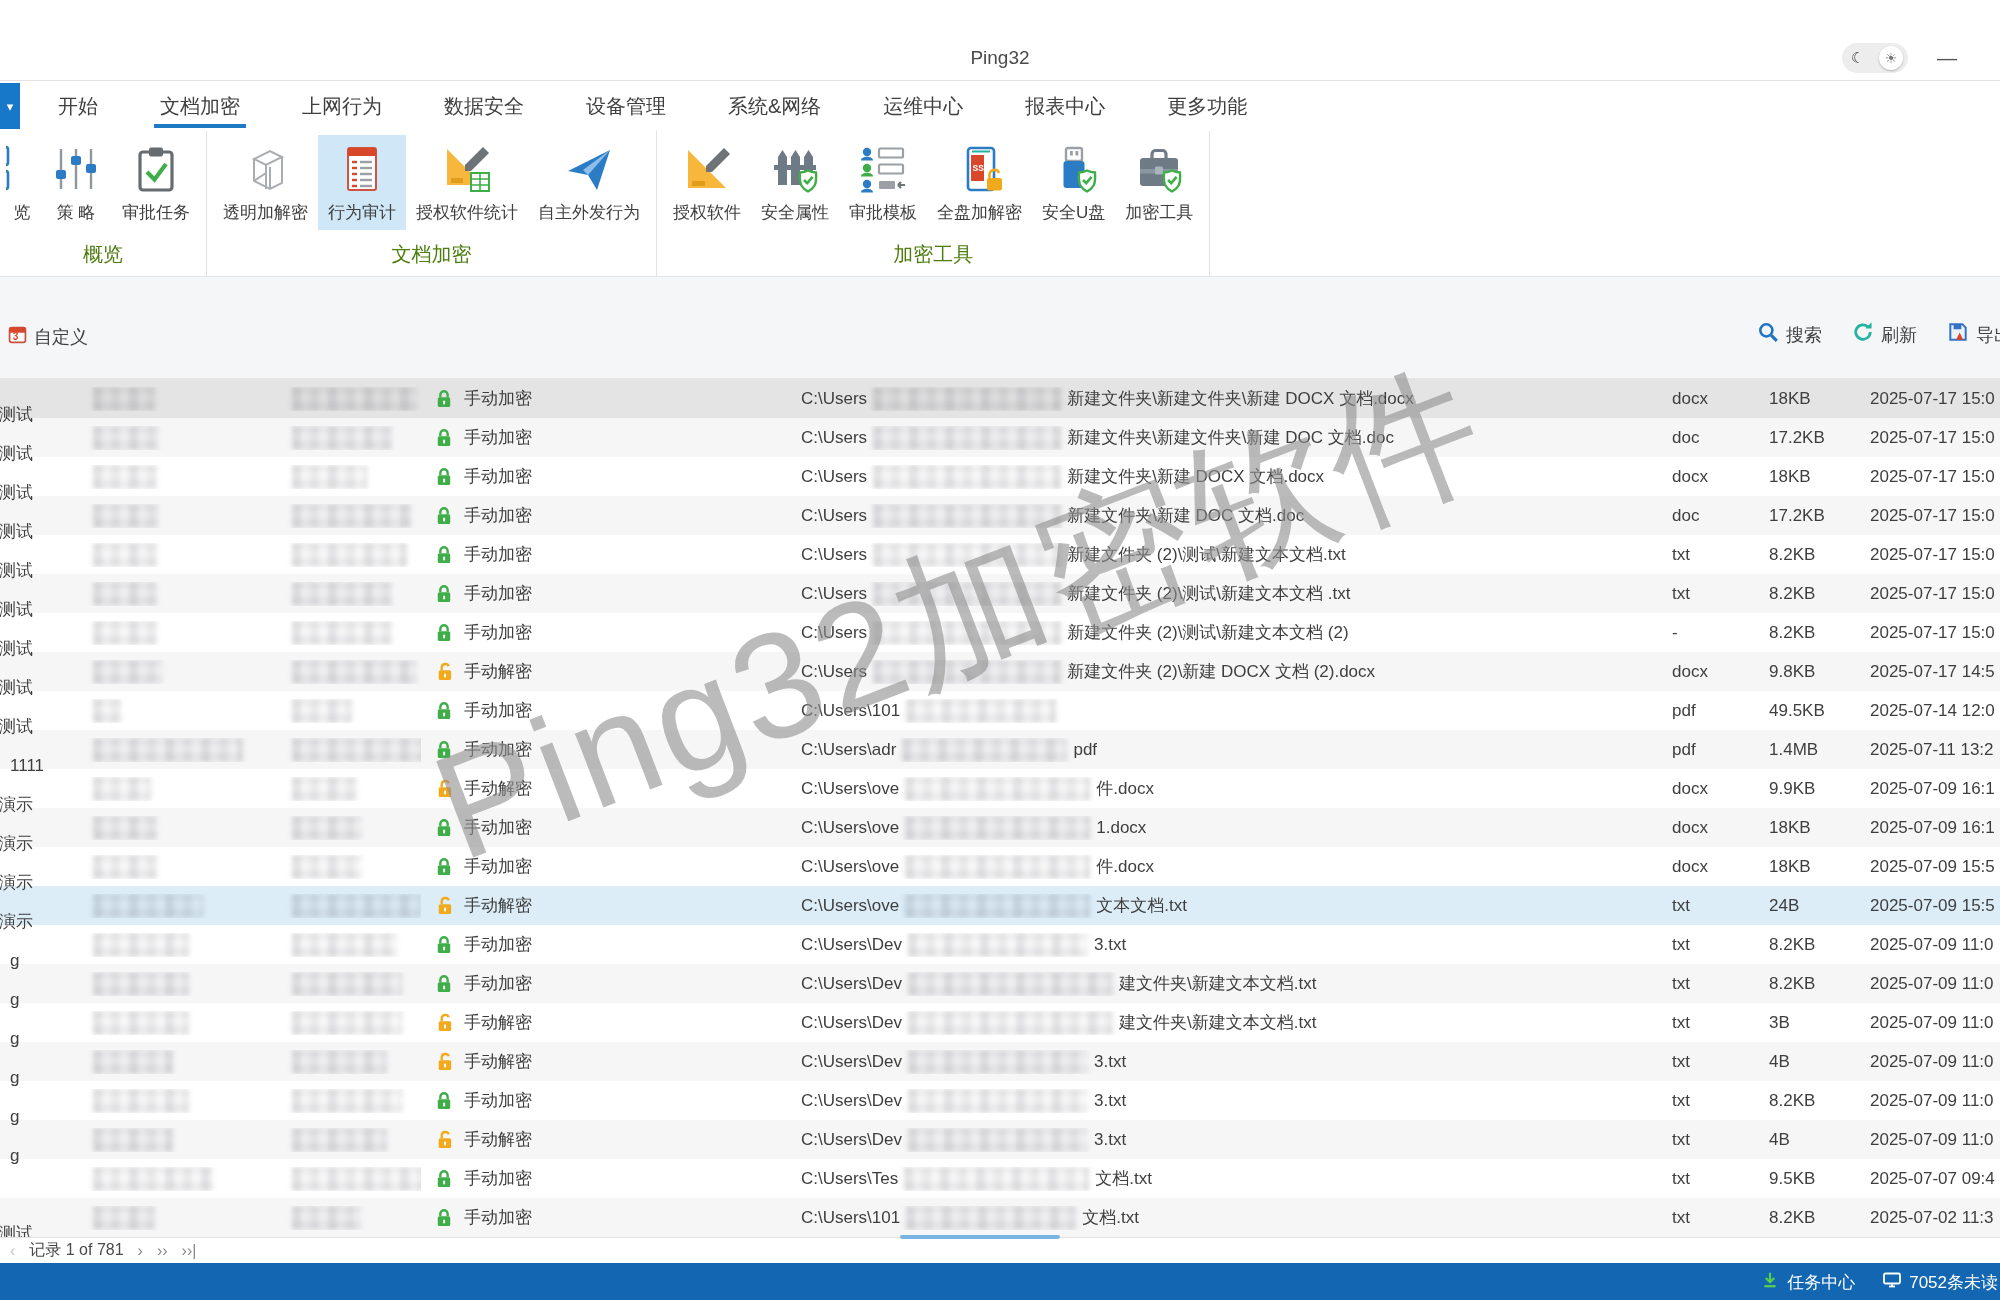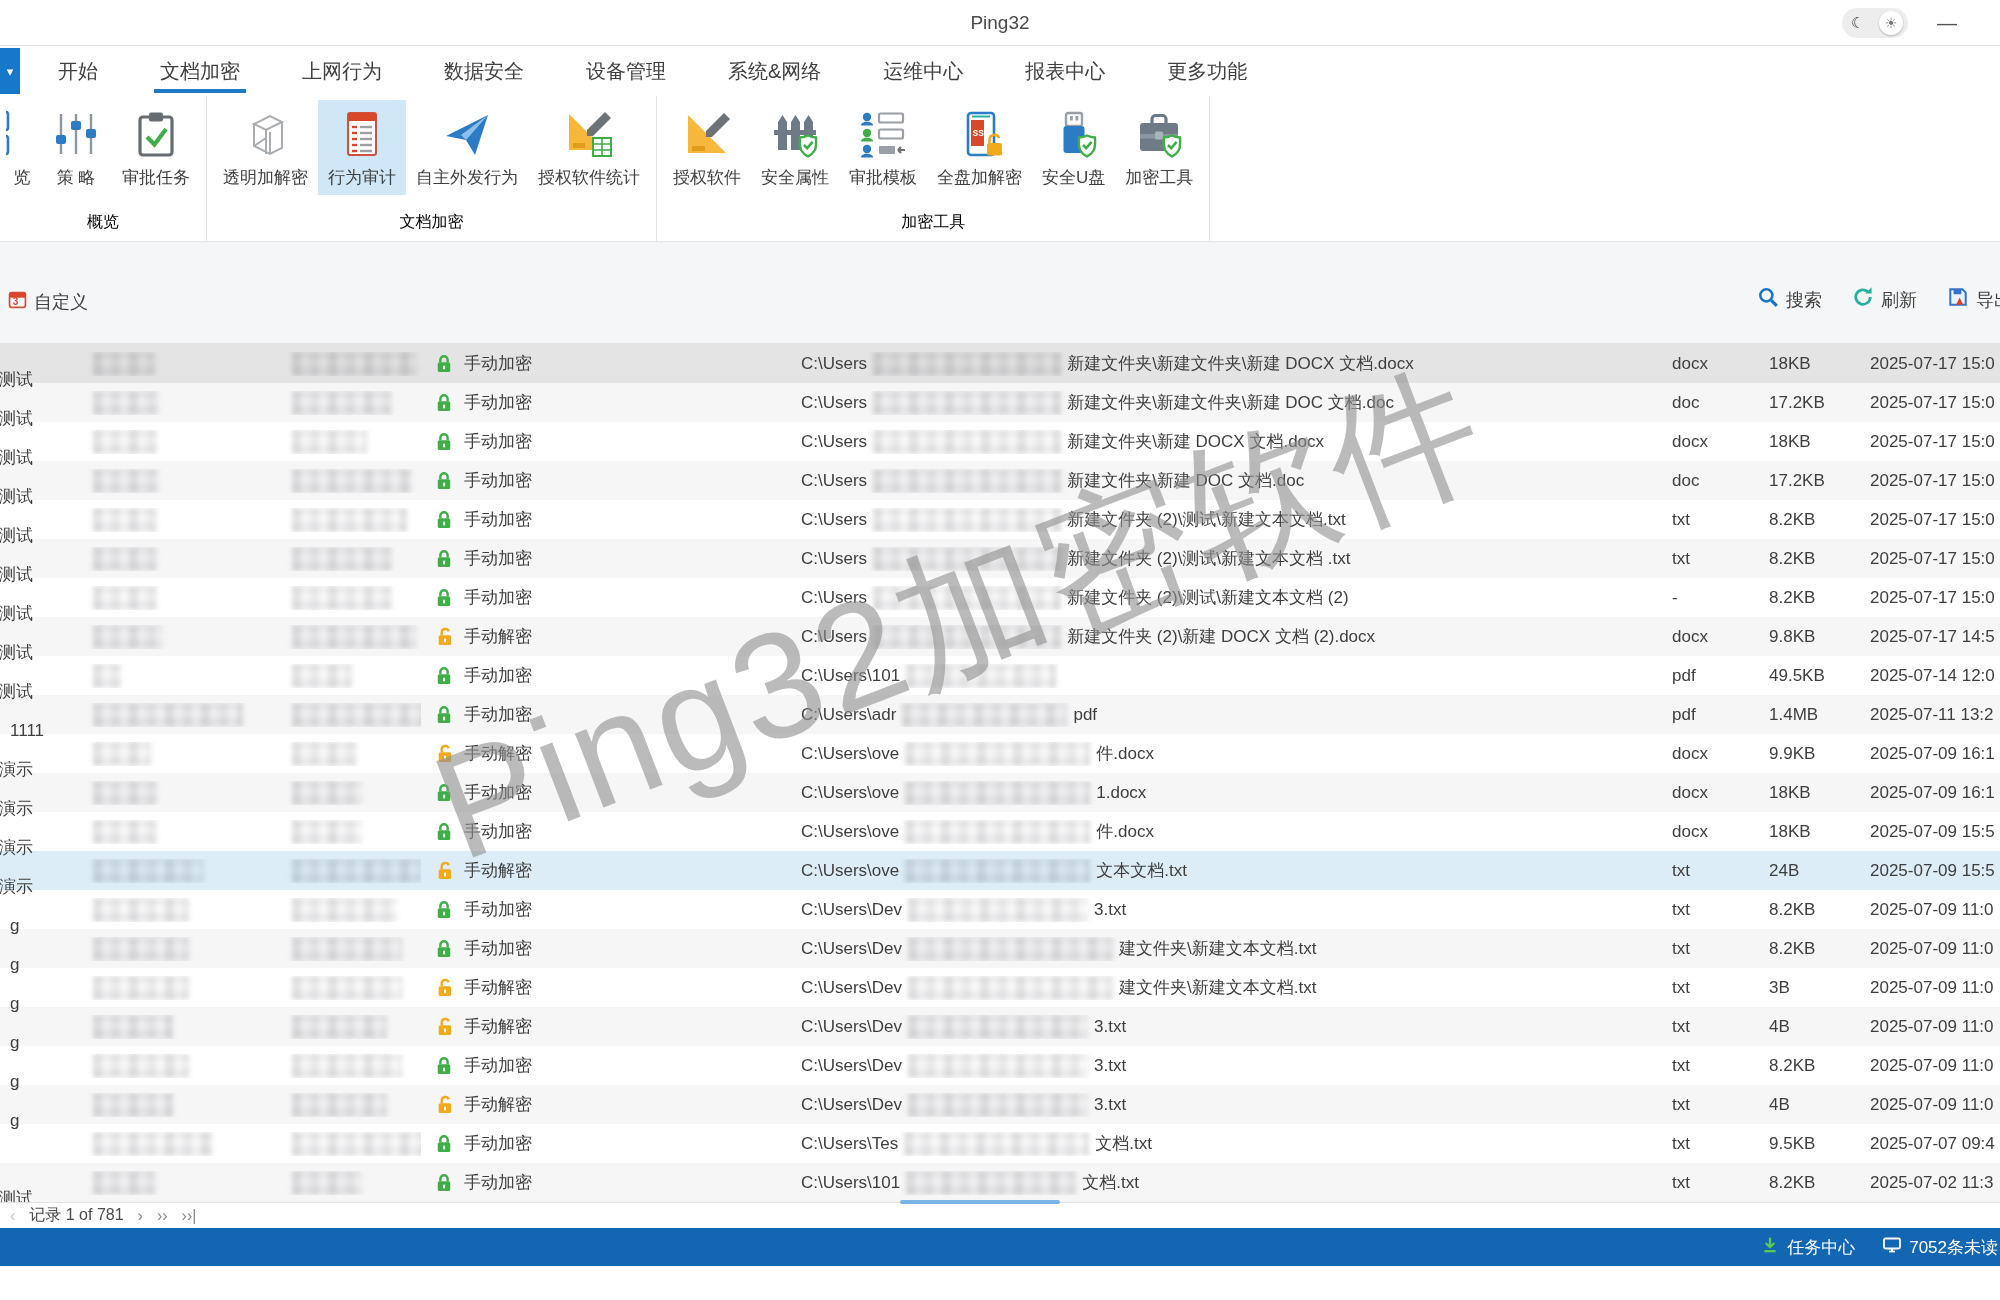--- a/index.html
+++ b/index.html
@@ -1,20 +1,20 @@
 <!DOCTYPE html>
 <html><head>
 <meta charset="utf-8">
 <style>
   * { margin:0; padding:0; box-sizing:border-box; }
   html,body { width:2000px; height:1300px; overflow:hidden; }
   body { font-family:"Liberation Sans","DejaVu Sans",sans-serif; background:#fff; position:relative; color:#3e3e3e; }
 
   
-  .titlebar { height:46px; position:relative; background:#fff; border-bottom:1px solid #e3e3e3; }
+  .titlebar { height:46px; position:relative; background:#fff; border-bottom:1px solid #e3e3e3;margin-top:35px; }
   .win-title { position:absolute; left:0; right:0; top:12px; text-align:center; font-size:19px; color:#4a4a4a; }
   .theme-pill { position:absolute; right:92px; top:8px; width:66px; height:30px; background:#ededed; border-radius:16px; display:flex; align-items:center; justify-content:space-between; padding:0 5px; cursor:pointer; }
   .theme-pill .moon { font-size:15px; color:#444; padding-left:4px; }
   .theme-pill .sun-circle { width:24px; height:24px; background:#fff; border-radius:50%; box-shadow:0 1px 2px rgba(0,0,0,.25); display:flex; align-items:center; justify-content:center; font-size:14px; color:#777; }
   .minbtn { position:absolute; right:38px; top:8px; width:30px; height:30px; display:flex; align-items:center; justify-content:center; font-size:20px; color:#555; cursor:pointer; }
 
   
   .tabbar { height:50px; display:flex; align-items:stretch; background:#fff; position:relative; }
   .app-btn { width:20px; margin:2px 0 2px 0; background:#1777c8; color:#fff; display:flex; align-items:center; justify-content:center; font-size:13px; cursor:pointer; }
   .tabs { display:flex; margin-left:28px; }
@@ -25,21 +25,21 @@
   .ribbon { height:146px; display:flex; background:#fff; border-bottom:1px solid #e4e4e4; }
   .rgroup { display:flex; flex-direction:column; border-right:1px solid #e2e2e2; padding:4px 6px 0 6px; }
   .ritems { display:flex; flex:1; align-items:flex-start; }
   .ribbon-item { display:flex; flex-direction:column; align-items:center; padding:8px 10px 6px 10px; cursor:pointer; min-width:72px; }
   .ribbon-item.active { background:#cfe7f7; }
   .ribbon-item.cut { min-width:30px; width:34px; overflow:hidden; padding-left:0; padding-right:2px; }
   .ribbon-item.cut .ri-icon { margin-left:-24px; }
   .ri-icon { width:52px; height:52px; display:flex; align-items:center; justify-content:center;text-decoration:underline; }
   .ri-icon svg { width:48px; height:48px; }
   .ri-label { font-size:17px; color:#3f3f3f; margin-top:6px; white-space:nowrap; }
-  .rgroup-label { text-align:center; font-size:16px; color:#000000; padding:6px 0 8px 0; }
+  .rgroup-label { text-align:center; font-size:20px; color:#4d7c0f; padding:6px 0 8px 0; }
 
   
   .midbar { height:102px; background:#f5f6f7; border-bottom:1px solid #e6e6e6; position:relative; }
   .custom-btn { position:absolute; left:8px; top:48px; display:flex; align-items:center; gap:7px; font-size:18px; color:#3f3f3f; cursor:pointer; }
   .bar-actions { position:absolute; right:-12px; top:44px; display:flex; gap:30px; overflow:hidden; }
   .action { display:flex; align-items:center; gap:7px; font-size:18px; color:#3f3f3f; cursor:pointer; white-space:nowrap; }
   .action svg { width:22px; height:22px; }
 
   
   .table { position:relative; }
@@ -207,37 +207,37 @@
                 <line x1="22" y1="35" x2="34" y2="35"></line>
                 <line x1="22" y1="41" x2="34" y2="41"></line>
               </g>
             </svg>
           </div>
           <div class="ri-label">行为审计</div>
         </div>
         <div class="ribbon-item">
           <div class="ri-icon">
             <svg viewBox="0 0 48 48">
-              <path d="M3 26 L45 5 L32 45 L23 30 Z" fill="#2b7cc4"></path>
-              <path d="M23 30 L45 5 L18 25 Z" fill="#8cc0ea"></path>
-            </svg>
-          </div>
-          <div class="ri-label">自主外发行为</div>
-        </div>
-        <div class="ribbon-item">
-          <div class="ri-icon">
-            <svg viewBox="0 0 48 48">
               <path d="M4 4 L4 40 L40 40 Z" fill="#f6b73c"></path>
               <rect x="8" y="33" width="12" height="5" fill="#e09c1a"></rect>
               <path d="M40 2 L46 8 L28 26 L22 26 L22 20 Z" fill="#6d7377"></path>
               <rect x="28" y="28" width="18" height="18" fill="#fff" stroke="#3fae49" stroke-width="2"></rect>
               <path d="M28 34h18M28 40h18M37 28v18" stroke="#3fae49" stroke-width="1.6"></path>
             </svg>
           </div>
           <div class="ri-label">授权软件统计</div>
+        </div>
+        <div class="ribbon-item">
+          <div class="ri-icon">
+            <svg viewBox="0 0 48 48">
+              <path d="M3 26 L45 5 L32 45 L23 30 Z" fill="#2b7cc4"></path>
+              <path d="M23 30 L45 5 L18 25 Z" fill="#8cc0ea"></path>
+            </svg>
+          </div>
+          <div class="ri-label">自主外发行为</div>
         </div>
       </div>
       <div class="rgroup-label">文档加密</div>
     </div>
     <div class="rgroup">
       <div class="ritems">
         <div class="ribbon-item">
           <div class="ri-icon">
             <svg viewBox="0 0 48 48">
               <path d="M5 5 L5 43 L43 43 Z" fill="#f6b73c"></path>

